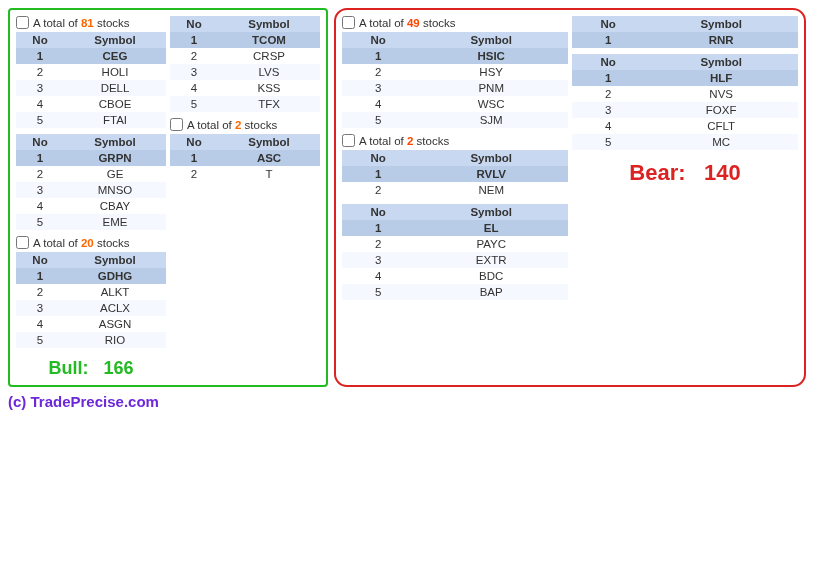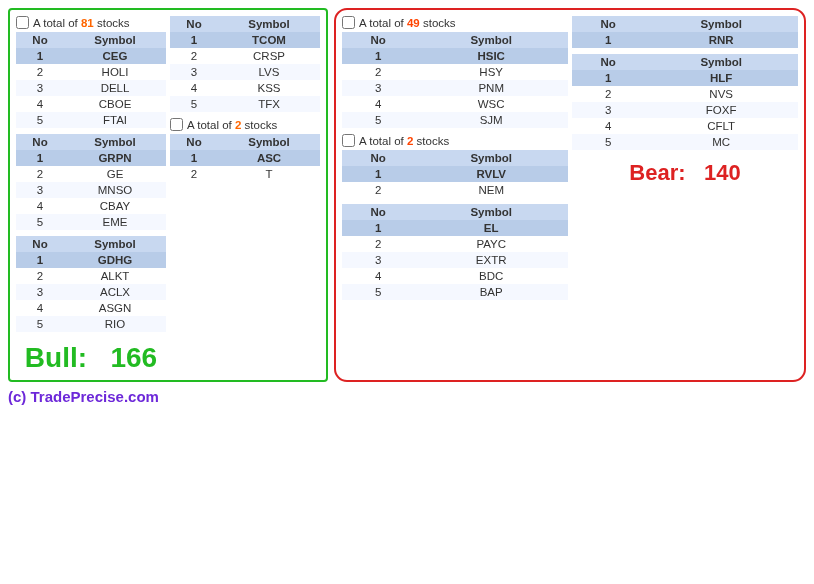--- a/index.html
+++ b/index.html
@@ -82,21 +82,21 @@
       color: #333;
     }
     tr:nth-child(odd) td { background: #f5f8ff; }
     tr:nth-child(even) td { background: #fff; }
     tr.highlight td {
       background: #b8cce8 !important;
       font-weight: bold;
     }
     .bull-total {
       color: #22bb22;
-      font-size: 28px;
+      font-size: 18px;
       font-weight: bold;
       text-align: center;
       margin-top: 10px;
     }
     .bear-total {
       color: #dd2222;
       font-size: 22px;
       font-weight: bold;
       text-align: center;
       margin-top: 10px;
@@ -182,20 +182,24 @@
                 </tr>
               <tr>
                   <td>5</td>
                   <td>EME</td>
                 </tr>
             </tbody>
           </table>
         </div>
 
         <div class="stock-table-wrapper">
+          <div class="stock-header">
+            <input type="checkbox" style="">
+            <span>A total of <span class="count count-bull">20</span> stocks</span>
+          </div>
           <table>
             <thead>
               <tr>
                 <th>No</th>
                 <th>Symbol</th>
               </tr>
             </thead>
             <tbody>
               <tr class="highlight">
                   <td>1</td>

